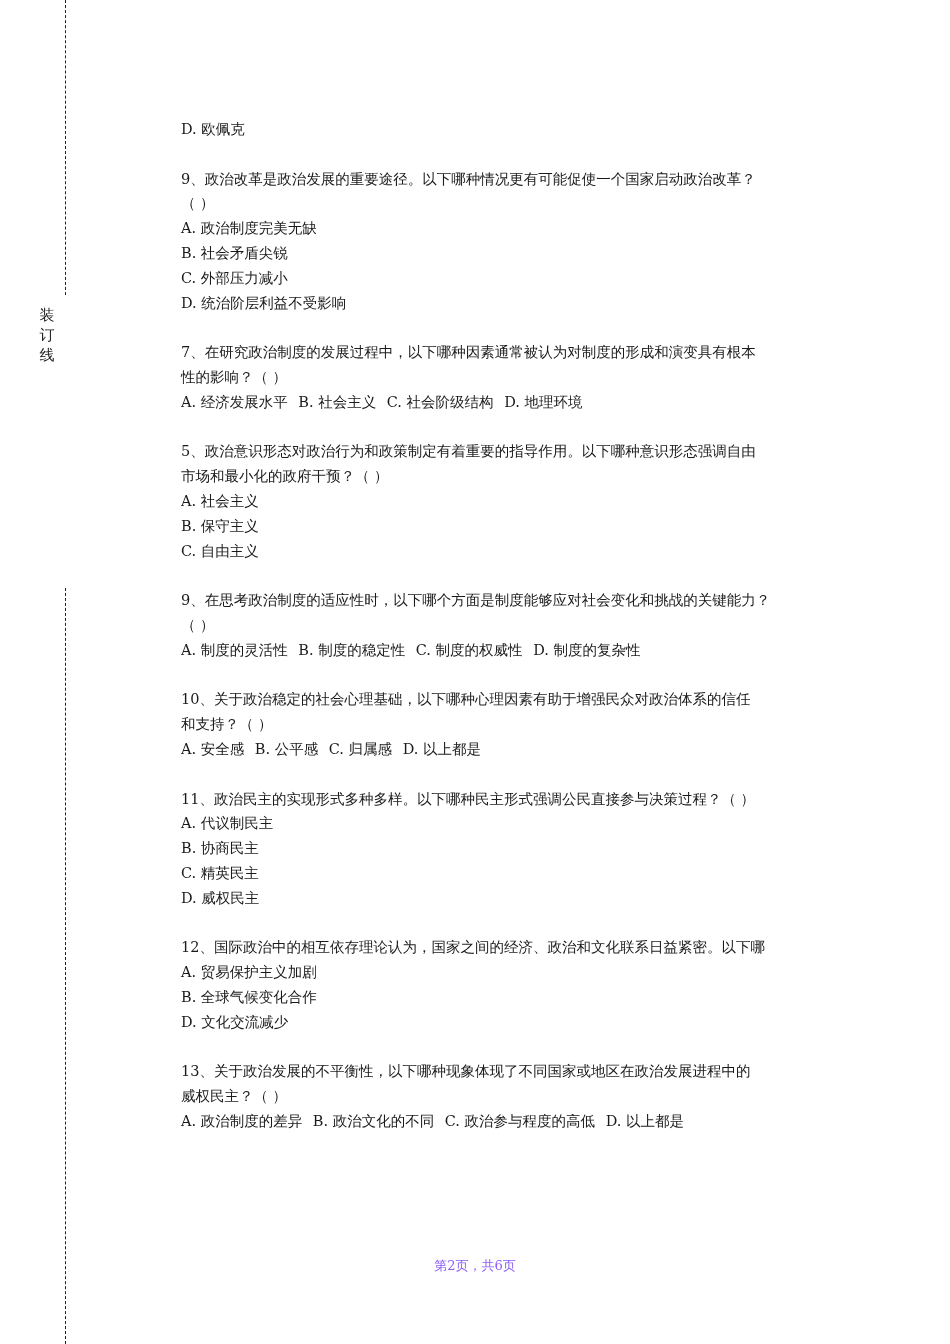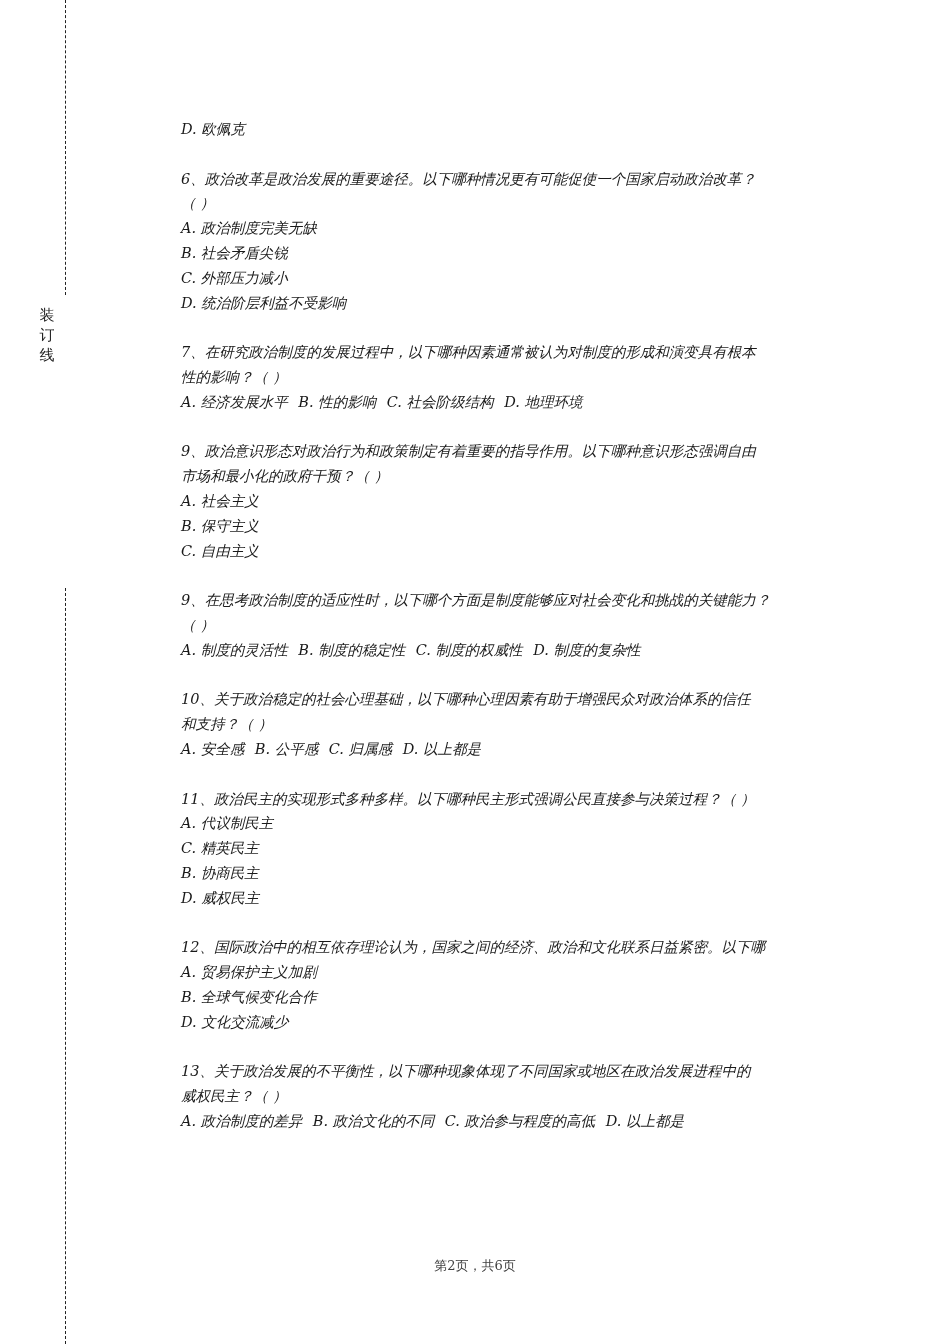--- a/index.html
+++ b/index.html
@@ -19,67 +19,67 @@
   .binding-label {
     position: absolute; left: 37px; top: 305px; width: 20px;
     font-size: 15px; line-height: 20px; text-align: center;
     color: #222;
   }
   .binding-label span { display: block; }
   .content {
     position: absolute; left: 181px; top: 117px; width: 670px;
     font-size: 14.5px; line-height: 24.8px;
   }
-  .q-block { margin-bottom: 24.8px; font-style: italic; }
+  .q-block { margin-bottom: 24.8px; }
   .line { display: block; white-space: nowrap; }
   .opt-inline .opt { margin-right: 6px; }
   .footer {
     position: absolute; top: 1257px; left: 0; width: 950px;
-    text-align: center; font-size: 13px; color: #404040;
+    text-align: center; font-size: 13px; color: #8b5cf6;
   }
 </style>
 </head>
 <body>
 
 <div class="binding-line-top"></div>
 <div class="binding-label">
   <span>装</span>
   <span>订</span>
   <span>线</span>
 </div>
 <div class="binding-line-bottom"></div>
 
 <div class="content">
 
   <div class="q-block">
     <span class="line">D. 欧佩克</span>
   </div>
 
   <div class="q-block">
-    <span class="line">6、政治改革是政治发展的重要途径。以下哪种情况更有可能促使一个国家启动政治改革？</span>
+    <span class="line">9、政治改革是政治发展的重要途径。以下哪种情况更有可能促使一个国家启动政治改革？</span>
     <span class="line">（ ）</span>
     <span class="line">A. 政治制度完美无缺</span>
     <span class="line">B. 社会矛盾尖锐</span>
     <span class="line">C. 外部压力减小</span>
     <span class="line">D. 统治阶层利益不受影响</span>
   </div>
 
   <div class="q-block">
     <span class="line">7、在研究政治制度的发展过程中，以下哪种因素通常被认为对制度的形成和演变具有根本</span>
     <span class="line">性的影响？（ ）</span>
     <span class="line opt-inline">
       <span class="opt">A. 经济发展水平</span>
-      <span class="opt">B. 性的影响</span>
+      <span class="opt">B. 社会主义</span>
       <span class="opt">C. 社会阶级结构</span>
       <span class="opt">D. 地理环境</span>
     </span>
   </div>
 
   <div class="q-block">
-    <span class="line">9、政治意识形态对政治行为和政策制定有着重要的指导作用。以下哪种意识形态强调自由</span>
+    <span class="line">5、政治意识形态对政治行为和政策制定有着重要的指导作用。以下哪种意识形态强调自由</span>
     <span class="line">市场和最小化的政府干预？（ ）</span>
     <span class="line">A. 社会主义</span>
     <span class="line">B. 保守主义</span>
     <span class="line">C. 自由主义</span>
   </div>
 
   <div class="q-block">
     <span class="line">9、在思考政治制度的适应性时，以下哪个方面是制度能够应对社会变化和挑战的关键能力？</span>
     <span class="line">（ ）</span>
     <span class="line opt-inline">
@@ -97,22 +97,22 @@
       <span class="opt">A. 安全感</span>
       <span class="opt">B. 公平感</span>
       <span class="opt">C. 归属感</span>
       <span class="opt">D. 以上都是</span>
     </span>
   </div>
 
   <div class="q-block">
     <span class="line">11、政治民主的实现形式多种多样。以下哪种民主形式强调公民直接参与决策过程？（ ）</span>
     <span class="line">A. 代议制民主</span>
+    <span class="line">B. 协商民主</span>
     <span class="line">C. 精英民主</span>
-    <span class="line">B. 协商民主</span>
     <span class="line">D. 威权民主</span>
   </div>
 
   <div class="q-block">
     <span class="line">12、国际政治中的相互依存理论认为，国家之间的经济、政治和文化联系日益紧密。以下哪</span>
     <span class="line">A. 贸易保护主义加剧</span>
     <span class="line">B. 全球气候变化合作</span>
     <span class="line">D. 文化交流减少</span>
   </div>
 

